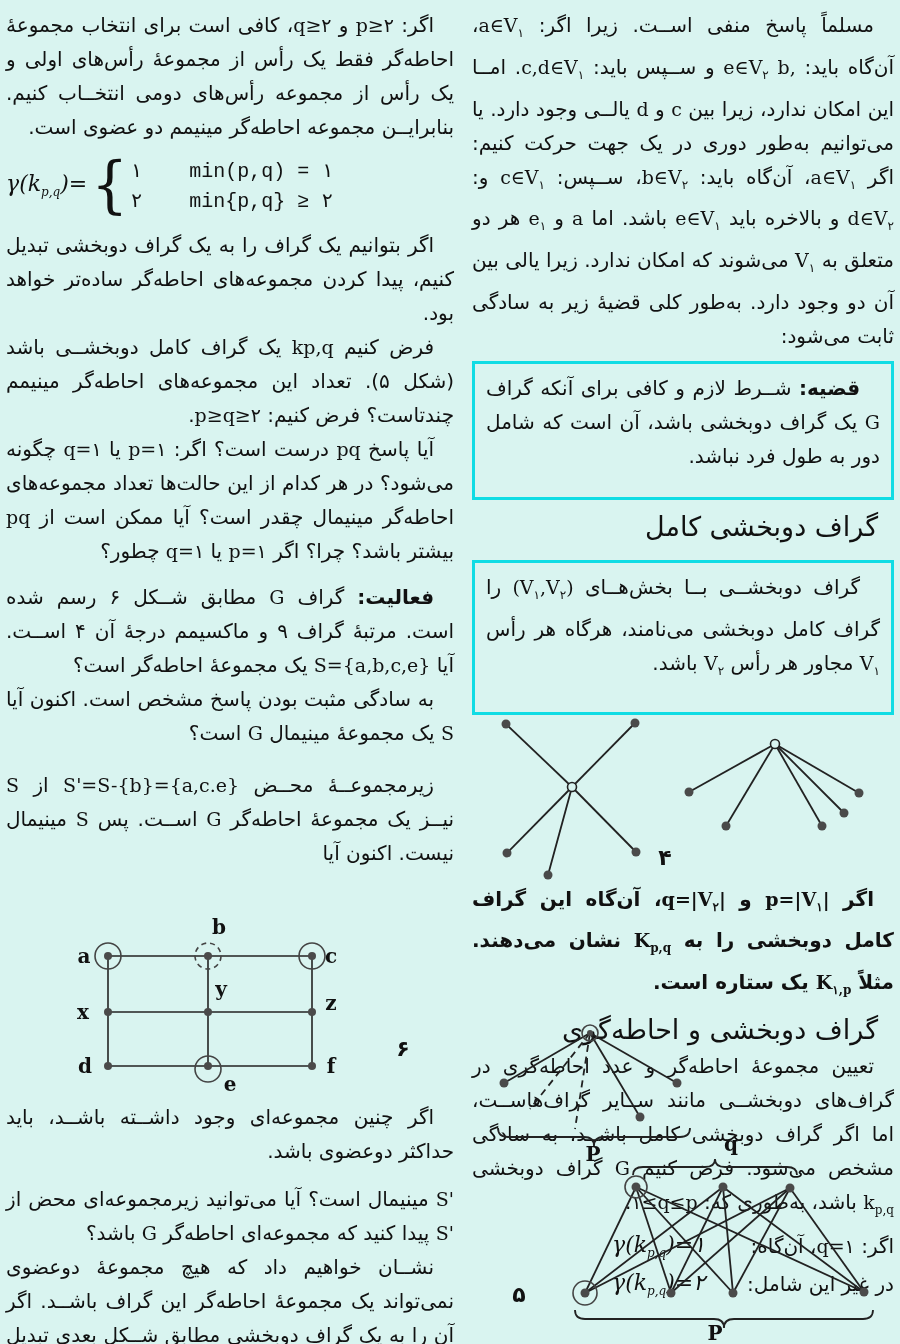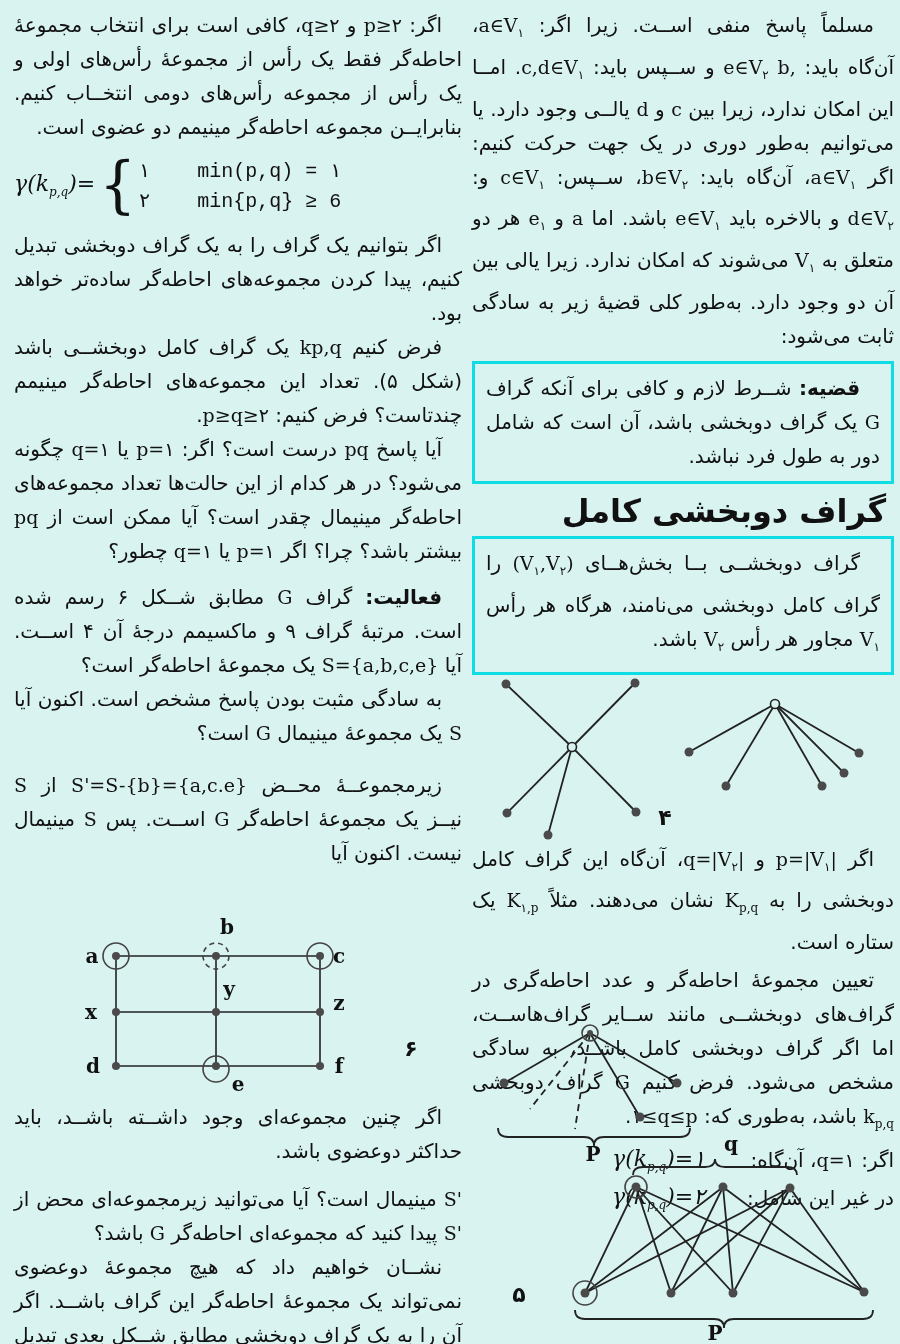--- a/index.html
+++ b/index.html
@@ -6,46 +6,46 @@
   body{
     position:relative;
     width:900px;height:1344px;
     overflow:hidden;
     background:var(--bg,#d9f4f0);
     color:var(--ink,#111);
     font-family:"DejaVu Sans","Liberation Sans",sans-serif;
   }
   .col{position:absolute;top:0;direction:rtl;}
   .col-right{left:472px;width:422px;height:1344px;}
-  .col-left{left:14px;width:448px;height:1052px;}
+  .col-left{left:6px;width:448px;height:1052px;}
 
   .para{
     margin:0;font-size:20px;line-height:34px;
     text-align:justify;direction:rtl;
   }
   .ind{text-indent:20px;}
   .para b{font-weight:700;}
   .para span[dir='ltr']{font-family:"DejaVu Serif","Liberation Serif",serif;font-size:19px;}
   sub{font-size:12px;}
 
   .cy-box{
     border:3px solid var(--accent,#10dce4);
-    padding:7px 11px 8px;
+    padding:7px 11px 24px;
     margin:8px 0 0;
     background:transparent;
   }
   .heading{
-    margin:12px 8px 0;
-    font-size:32px;font-weight:700;line-height:30px;
+    margin:12px 16px 0;
+    font-size:27px;font-weight:400;line-height:30px;
     text-align:right;
   }
 
-  .mt8{margin-top:8px;}.mt10{margin-top:10px;}.mt4{margin-top:4px;}
+  .mt8{margin-top:8px;}.mt10{margin-top:18px;}.mt4{margin-top:4px;}
   .mt14{margin-top:14px;}.mt20{margin-top:12px;}.mt6{margin-top:18px;}
-  .mt2{margin-top:2px;}
+  .mt2{margin-top:2px;font-weight:bold;}
 
   .g-row{
     display:flex;justify-content:space-between;align-items:center;
     height:38px;padding-left:140px;direction:rtl;
   }
   .g-label{font-size:20px;}
   .g-label span[dir='ltr']{font-family:"DejaVu Serif","Liberation Serif",serif;font-size:19px;}
   .g-formula{
     direction:ltr;font-family:"DejaVu Serif","Liberation Serif",serif;
     font-size:22px;font-style:italic;
@@ -122,20 +122,21 @@
       <circle class="dot" cx="350" cy="111" r="4.5"></circle>
       <circle class="dot" cx="372" cy="98" r="4.5"></circle>
       <circle class="dot" cx="387" cy="78" r="4.5"></circle>
       <circle class="odot" cx="303" cy="29" r="4.5"></circle>
     </g>
     <text class="fignum" x="193" y="150" text-anchor="middle">۴</text>
   </svg>
 
   <p class="para ind mt2">اگر <span dir="ltr">p=|V<sub>۱</sub>|</span> و <span dir="ltr">q=|V<sub>۲</sub>|</span>، آن‌گاه این گراف کامل دوبخشی را به <span dir="ltr">K<sub>p,q</sub></span> نشان می‌دهند. مثلاً <span dir="ltr">K<sub>۱,p</sub></span> یک ستاره است.</p>
 
+  <h2 class="heading mt8">گراف دوبخشی و احاطه‌گری</h2>
 
   <p class="para ind mt4">تعیین مجموعهٔ احاطه‌گر و عدد احاطه‌گری در گراف‌های دوبخشــی مانند ســایر گراف‌هاســت، اما اگر گراف دوبخشی کامل باشــد، به سادگی مشخص می‌شود. فرض کنیم <span dir="ltr">G</span> گراف دوبخشی <span dir="ltr">k<sub>p,q</sub></span> باشد، به‌طوری که: <span dir="ltr">۱≤q≤p</span>.</p>
 
   <div class="g-row">
     <span class="g-label">اگر: <span dir="ltr">q=۱</span>، آن‌گاه:</span>
     <span class="g-formula">γ(k<sub>p,q</sub>)=۱</span>
   </div>
   <div class="g-row">
     <span class="g-label">در غیر این شامل:</span>
     <span class="g-formula">γ(k<sub>p,q</sub>)=۲</span>
@@ -196,21 +197,21 @@
   <div class="pw">
     <span class="pw-lhs">γ(k<sub>p,q</sub>)=</span>
     <span class="pw-brace">{</span>
     <div class="pw-rows">
       <div class="pw-row">
         <span class="pw-val">۱</span>
         <span class="pw-cond">min(p,q) = ۱</span>
       </div>
       <div class="pw-row">
         <span class="pw-val">۲</span>
-        <span class="pw-cond">min{p,q} ≥ 6</span>
+        <span class="pw-cond">min{p,q} ≥ ۲</span>
       </div>
     </div>
   </div>
 
   <p class="para ind mt14">اگر بتوانیم یک گراف را به یک گراف دوبخشی تبدیل کنیم، پیدا کردن مجموعه‌های احاطه‌گر ساده‌تر خواهد بود.</p>
 
   <p class="para ind">فرض کنیم <span dir="ltr">kp,q</span> یک گراف کامل دوبخشــی باشد (شکل ۵). تعداد این مجموعه‌های احاطه‌گر مینیمم چندتاست؟ فرض کنیم: <span dir="ltr">p≥q≥۲</span>.</p>
 
   <p class="para ind">آیا پاسخ <span dir="ltr">pq</span> درست است؟ اگر: <span dir="ltr">p=۱</span> یا <span dir="ltr">q=۱</span> چگونه می‌شود؟ در هر کدام از این حالت‌ها تعداد مجموعه‌های احاطه‌گر مینیمال چقدر است؟ آیا ممکن است از <span dir="ltr">pq</span> بیشتر باشد؟ چرا؟ اگر <span dir="ltr">p=۱</span> یا <span dir="ltr">q=۱</span> چطور؟</p>
 

